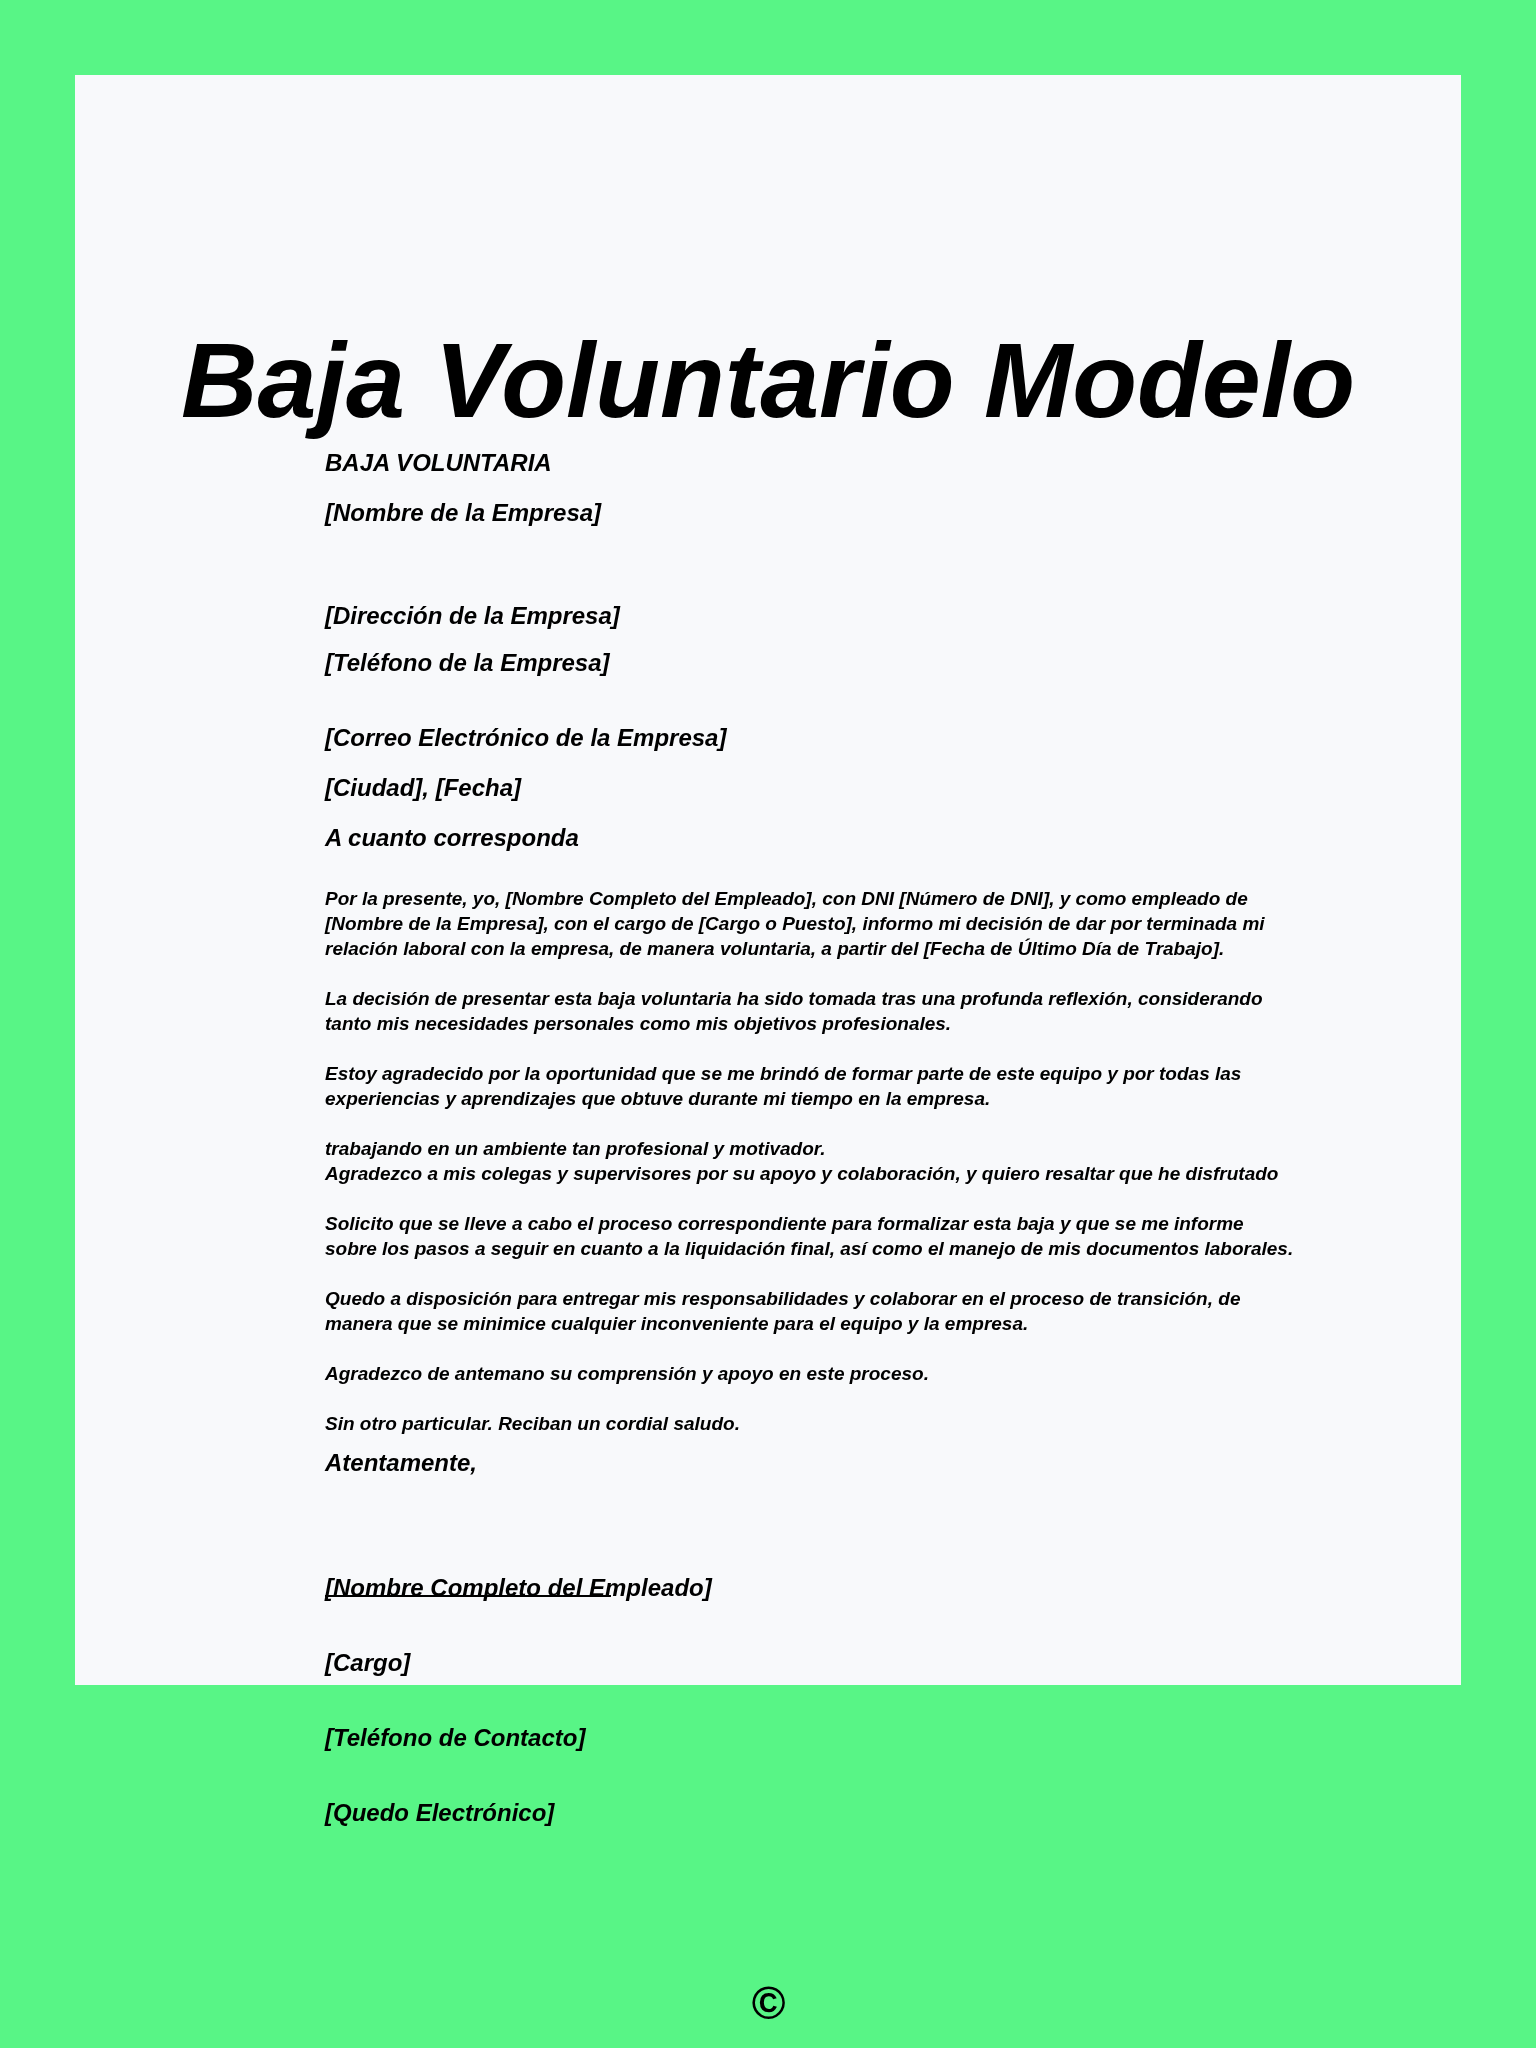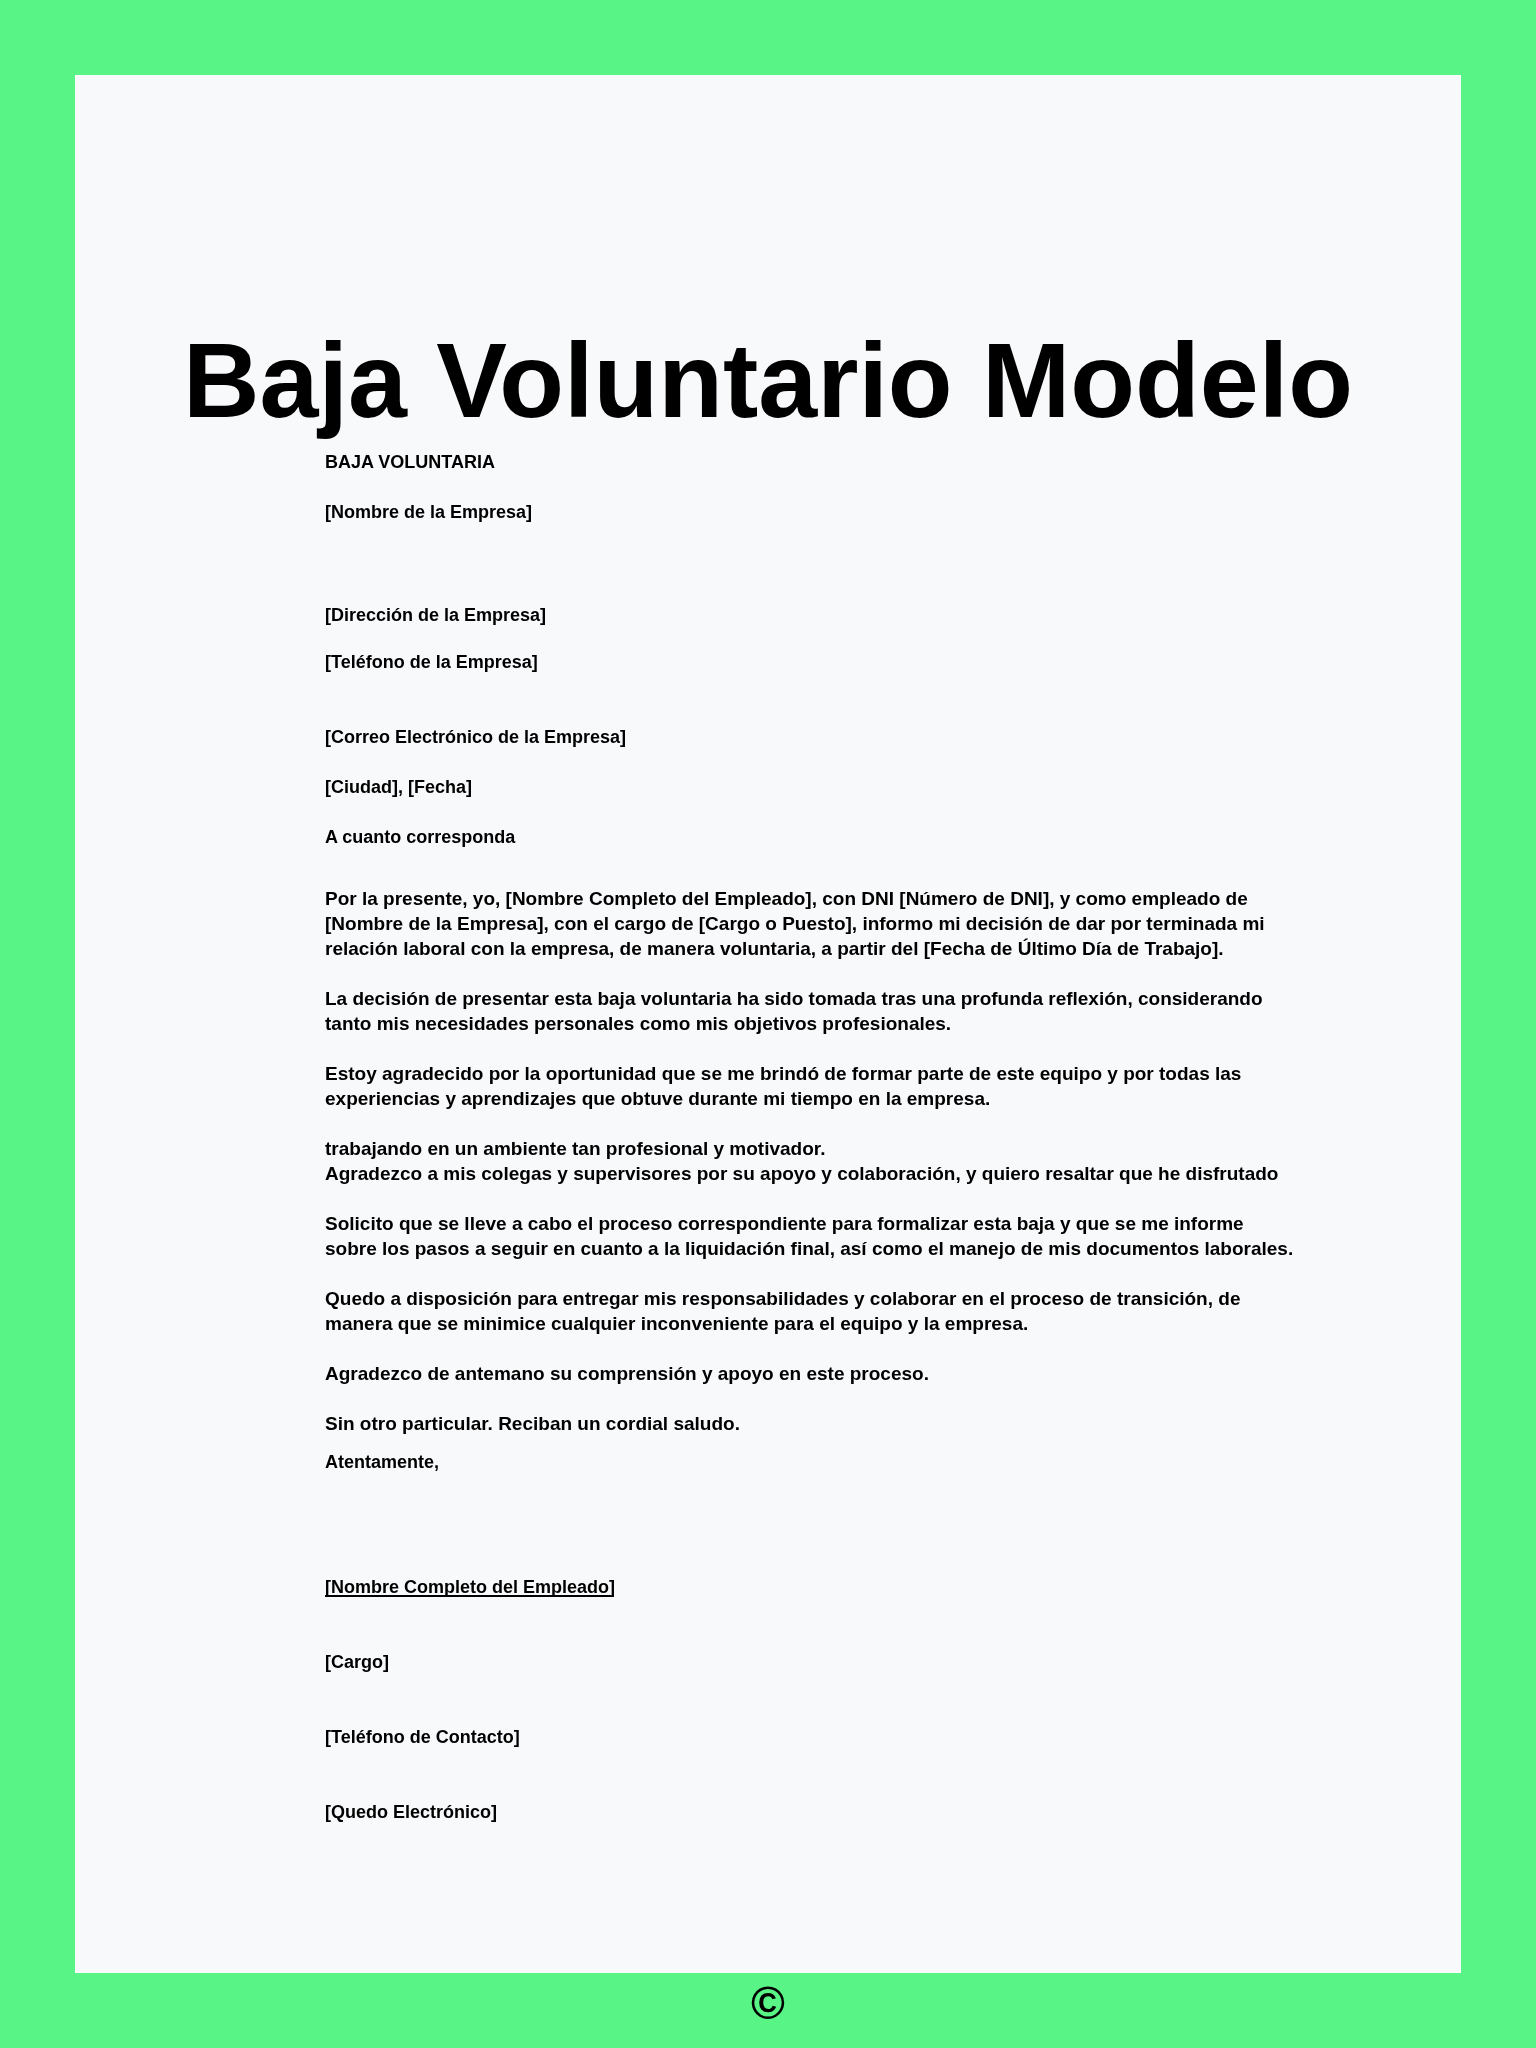--- a/index.html
+++ b/index.html
@@ -6,39 +6,40 @@
     body {
       width: 1536px; height: 2048px;
       background: #58f586;
       position: relative;
       overflow: hidden;
       font-family: "Liberation Sans", sans-serif;
     }
     .page {
       position: absolute;
       left: 75px; top: 75px;
-      width: 1386px; height: 1898px;
+      width: 1386px; height: 1610px;
       background: #f8f9fb;
+      font-style: italic;
     }
     .title {
       position: absolute;
       left: 0; right: 0;
       top: 240px;
       text-align: center;
       font-weight: bold;
       font-size: 106px;
       line-height: 130px;
       color: #000;
       letter-spacing: 0px;
     }
     .line {
       position: absolute;
       left: 250px;
       font-weight: bold;
-      font-size: 18px;
+      font-size: 24px;
       line-height: 25px;
       color: #000;
       white-space: nowrap;
     }
     .para {
       position: absolute;
       left: 250px;
       width: 1040px;
       font-weight: bold;
       font-size: 19px;

